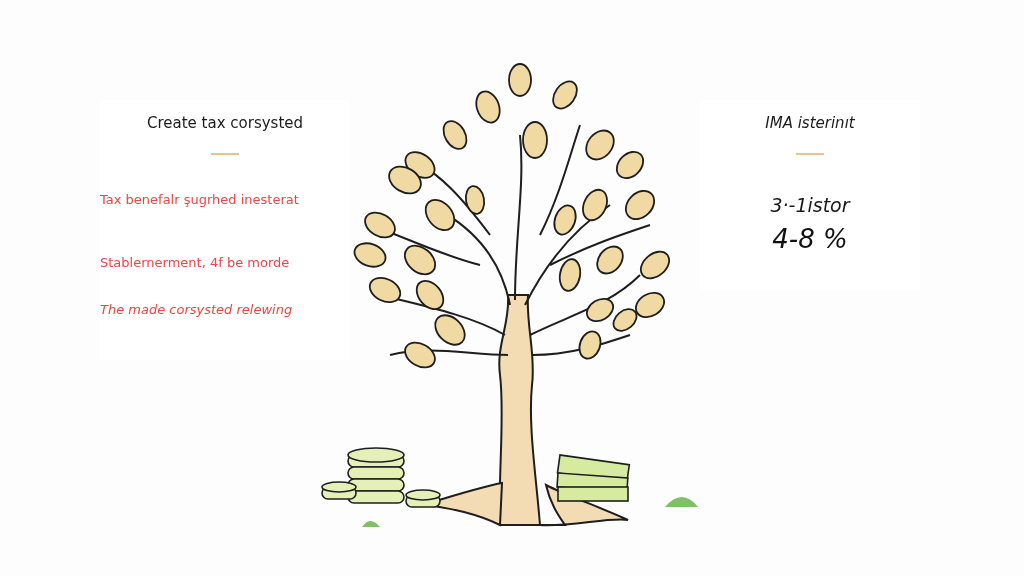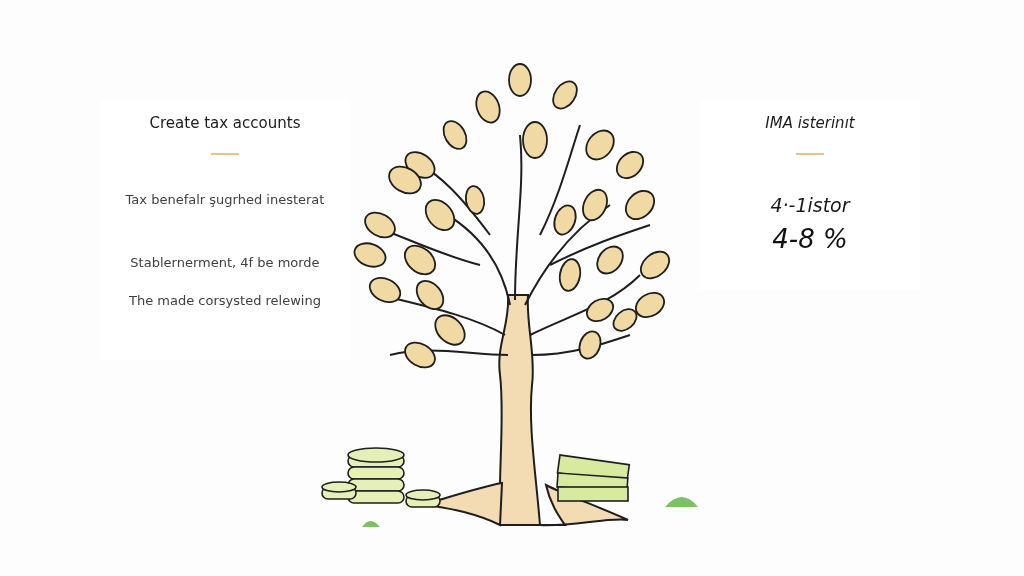--- a/index.html
+++ b/index.html
@@ -19,49 +19,49 @@
     .title {
       position: absolute; width: 100%; text-align: center;
       font-size: 15px; font-weight: normal; color: #1c1c1c;
     }
     .divider {
       position: absolute; height: 2px; width: 28px;
       background: #e8c48a;
       left: 50%; margin-left: -14px;
     }
     .body-line {
-      position: absolute; width: 100%; text-align: center;
-      font-size: 13px; color: #404040;
+      position: absolute; width: 100%; 
+      font-size: 13px; color: #ef4444;
       white-space: nowrap;
     }
     .stat-sub {
       position: absolute; width: 100%; text-align: center;
       font-size: 19px; color: #1a1a1a;
     }
     .stat-big {
       position: absolute; width: 100%; text-align: center;
       font-size: 26px; color: #111;
     }
     .illustration { position: absolute; left: 310px; top: 55px; width: 400px; height: 490px; }
   </style>
 </head>
 <body>
 
 <div class="panel left-panel">
-  <div class="title" style="top:14px;">Create tax accounts</div>
+  <div class="title" style="top:14px;">Create tax corsysted</div>
   <div class="divider" style="top:53px;"></div>
   <div class="body-line" style="top:92px;">Tax benefalr şugrhed inesterat</div>
   <div class="body-line" style="top:155px;">Stablernerment, 4f be morde</div>
-  <div class="body-line" style="top:193px;">The made corsysted relewing</div>
+  <div class="body-line" style="top:202px;font-style:italic;">The made corsysted relewing</div>
 </div>
 
 <div class="panel right-panel">
   <div class="title" style="top:14px;">IMA isterinıt</div>
   <div class="divider" style="top:53px;"></div>
-  <div class="stat-sub" style="top:94px;">4·-1istor</div>
+  <div class="stat-sub" style="top:94px;">3·-1istor</div>
   <div class="stat-big" style="top:124px;">4-8 %</div>
 </div>
 
 <div class="illustration">
   <svg width="400" height="490" viewBox="0 0 400 490" xmlns="http://www.w3.org/2000/svg">
     <g stroke="#1e1e1e" stroke-width="2" fill="#f3dcb3">
       <path d="M190 470 C188 420, 195 360, 190 320 C186 290, 200 270, 198 240 L218 240 C216 270, 226 300, 222 330 C218 370, 226 420, 230 470 C260 472, 300 462, 318 465 C290 452, 255 440, 236 430 C240 448, 248 460, 255 470 Z"></path>
       <path d="M190 470 C170 460, 140 452, 112 450 C140 442, 170 432, 192 428 Z"></path>
     </g>
     <g stroke="#1e1e1e" stroke-width="2" fill="none">

